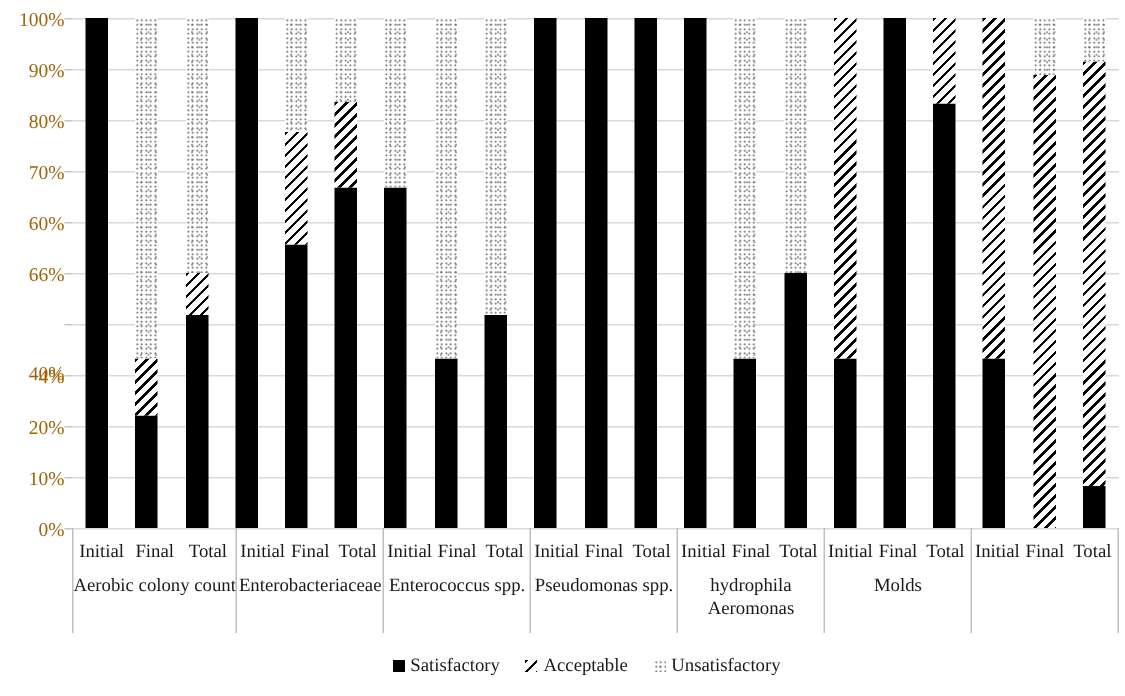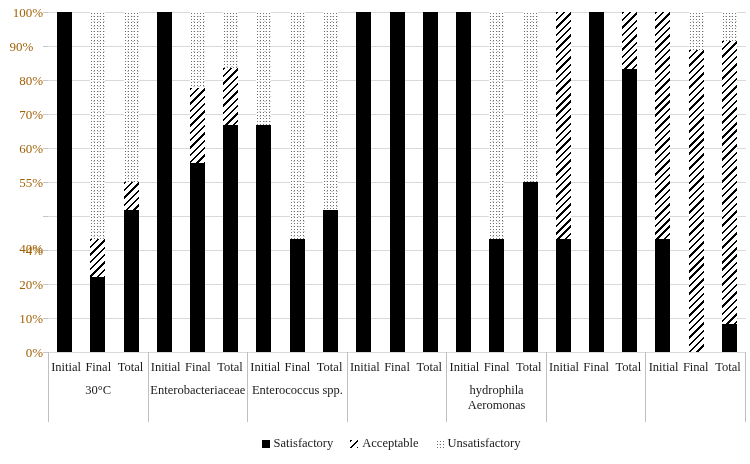--- a/index.html
+++ b/index.html
@@ -201,41 +201,41 @@
       <div class="ylabel" style="top: 345.5px;">0%</div>
       <div class="ytick-mark" style="top: 318px;"></div>
       <div class="ylabel" style="top: 311.5px;">10%</div>
       <div class="ytick-mark" style="top: 284px;"></div>
       <div class="ylabel" style="top: 277.5px;">20%</div>
       <div class="ytick-mark" style="top: 250px;"></div>
       <div class="ylabel" style="top: 243.5px;">4%</div>
       <div class="ytick-mark" style="top: 216px;"></div>
       <div class="ylabel" style="top: 209.5px; margin-top: 32px;">40%</div>
       <div class="ytick-mark" style="top: 182px;"></div>
-      <div class="ylabel" style="top: 175.5px;">55%</div>
+      <div class="ylabel" style="top: 175.5px;">66%</div>
       <div class="ytick-mark" style="top: 148px;"></div>
       <div class="ylabel" style="top: 141.5px;">60%</div>
       <div class="ytick-mark" style="top: 114px;"></div>
       <div class="ylabel" style="top: 107.5px;">70%</div>
       <div class="ytick-mark" style="top: 80px;"></div>
       <div class="ylabel" style="top: 73.5px;">80%</div>
       <div class="ytick-mark" style="top: 46px;"></div>
-      <div class="ylabel" style="top: 39.5px; text-align: center;">90%</div>
+      <div class="ylabel" style="top: 39.5px;">90%</div>
       <div class="ytick-mark" style="top: 12px;"></div>
       <div class="ylabel" style="top: 5.5px;">100%</div>
     </div>
   <div class="label-area" id="labels">
       <div class="label-cell">
         <div class="sublabels">
           <div class="sublabel">Initial</div>
           <div class="sublabel">Final</div>
           <div class="sublabel">Total</div>
         </div>
         <div class="group-name">
-          <div>30°C</div>
+          <div>Aerobic colony count</div>
         </div>
       </div>
       <div class="label-cell">
         <div class="sublabels">
           <div class="sublabel">Initial</div>
           <div class="sublabel">Final</div>
           <div class="sublabel">Total</div>
         </div>
         <div class="group-name">
           <div>Enterobacteriaceae</div>
@@ -249,38 +249,44 @@
         </div>
         <div class="group-name">
           <div>Enterococcus spp.</div>
         </div>
       </div>
       <div class="label-cell">
         <div class="sublabels">
           <div class="sublabel">Initial</div>
           <div class="sublabel">Final</div>
           <div class="sublabel">Total</div>
+        </div>
+        <div class="group-name">
+          <div>Pseudomonas spp.</div>
         </div>
       </div>
       <div class="label-cell">
         <div class="sublabels">
           <div class="sublabel">Initial</div>
           <div class="sublabel">Final</div>
           <div class="sublabel">Total</div>
         </div>
         <div class="group-name">
           <div>hydrophila</div>
           <div>Aeromonas</div>
         </div>
       </div>
       <div class="label-cell">
         <div class="sublabels">
           <div class="sublabel">Initial</div>
           <div class="sublabel">Final</div>
           <div class="sublabel">Total</div>
+        </div>
+        <div class="group-name">
+          <div>Molds</div>
         </div>
       </div>
       <div class="label-cell">
         <div class="sublabels">
           <div class="sublabel">Initial</div>
           <div class="sublabel">Final</div>
           <div class="sublabel">Total</div>
         </div>
       </div>
     </div>

